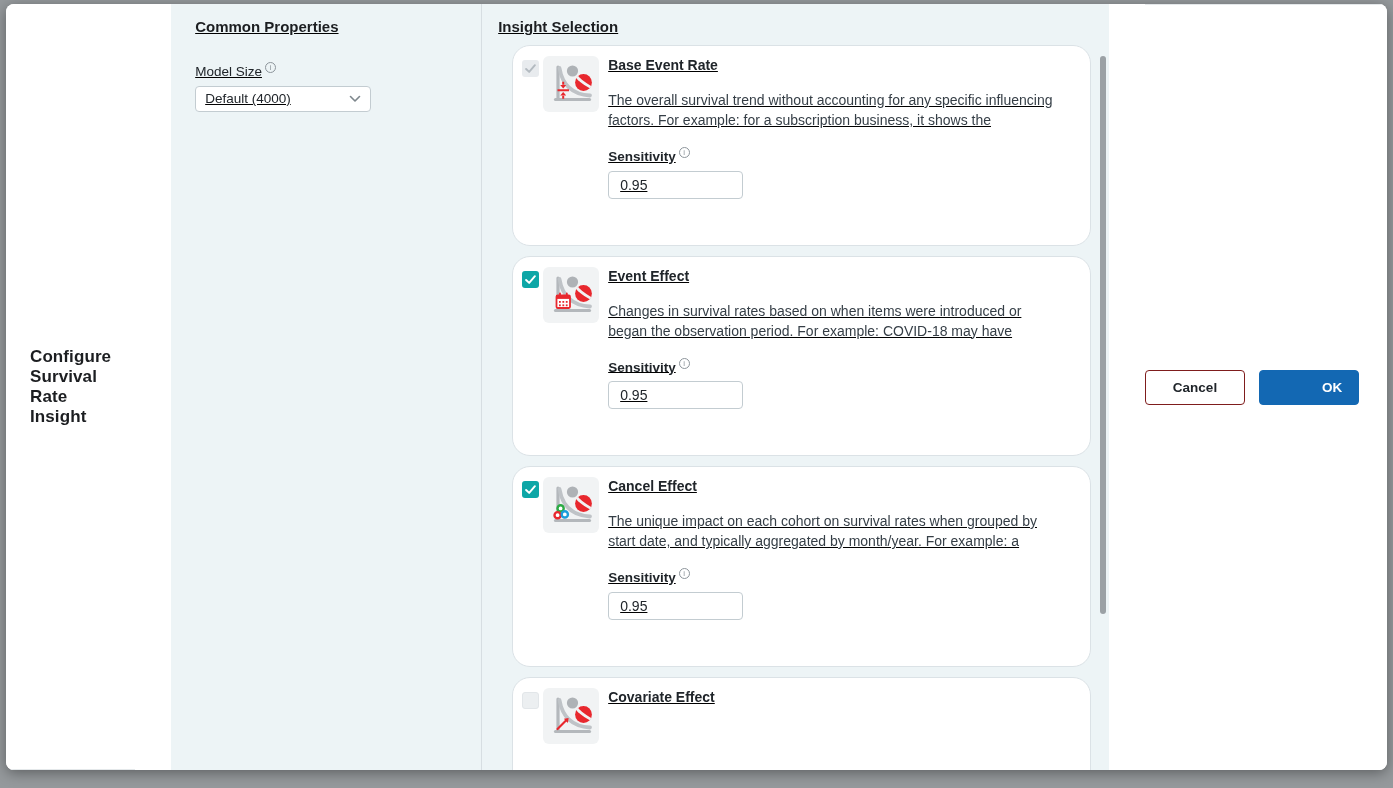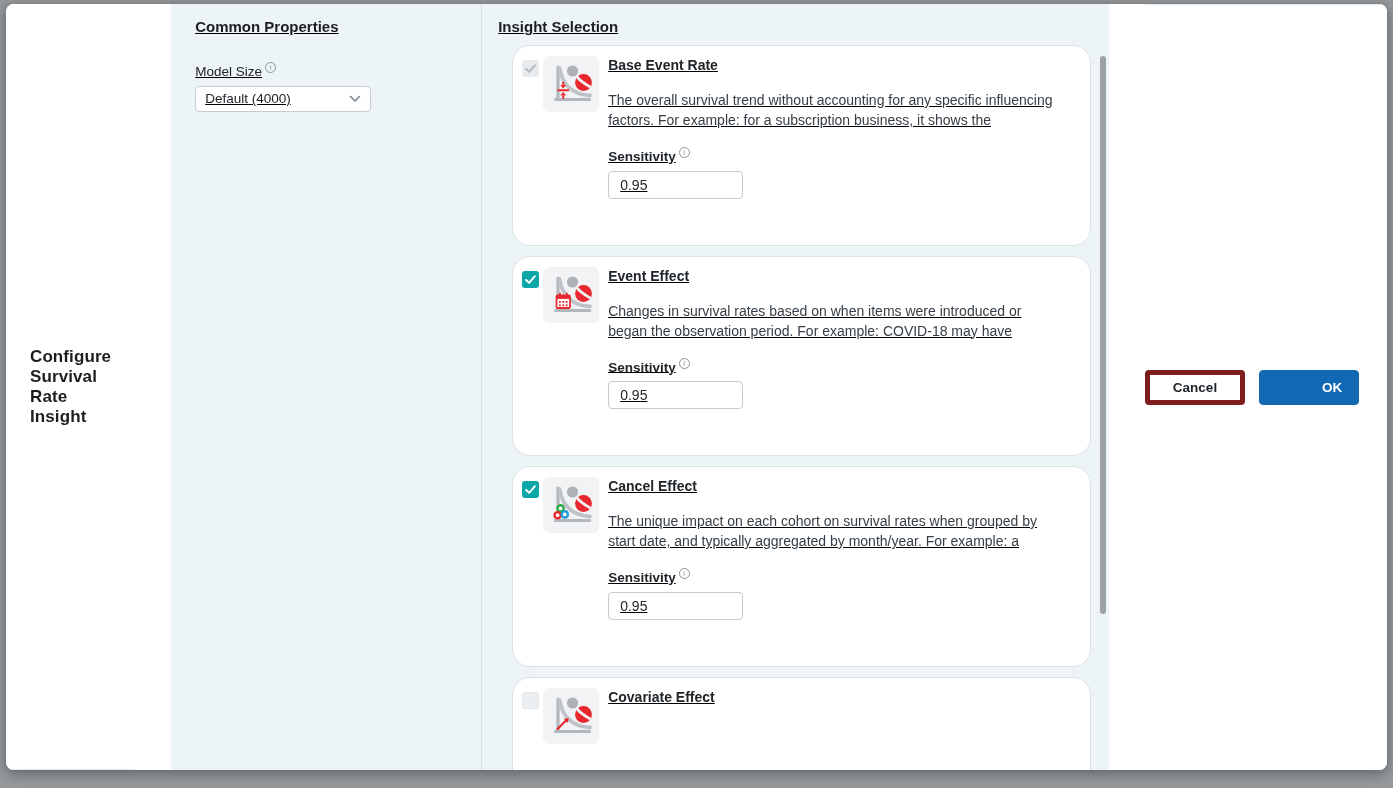--- a/index.html
+++ b/index.html
@@ -84,21 +84,21 @@
     background:#9ba1a5; border-radius:3px; cursor:pointer;
   }
 
   
   .dlg-footer {
     flex:0 0 57px; background:#fff; border-top:1px solid #e4e8ea;
     display:flex; align-items:center; justify-content:flex-end; gap:14px; padding-right:28px;
   }
   .btn { height:35px; min-width:100px; border-radius:4px; font-family:"Liberation Sans",sans-serif;
          font-size:13.5px; font-weight:700; cursor:pointer; }
-  .btn-cancel { background:#fff; border:5px solid #7f1d1d; color:#20252a; }
+  .btn-cancel { background:#fff; border:1px solid #7f1d1d; color:#20252a; }
   .btn-ok { background:var(--blue); border:1px solid var(--blue); color:#fff;padding-left:46px; }
 </style>
 </head>
 <body>
 
 <div class="screen">
   <div class="dialog">
 
     <div class="dlg-header">
       <div class="dlg-title">Configure Survival Rate Insight</div>

